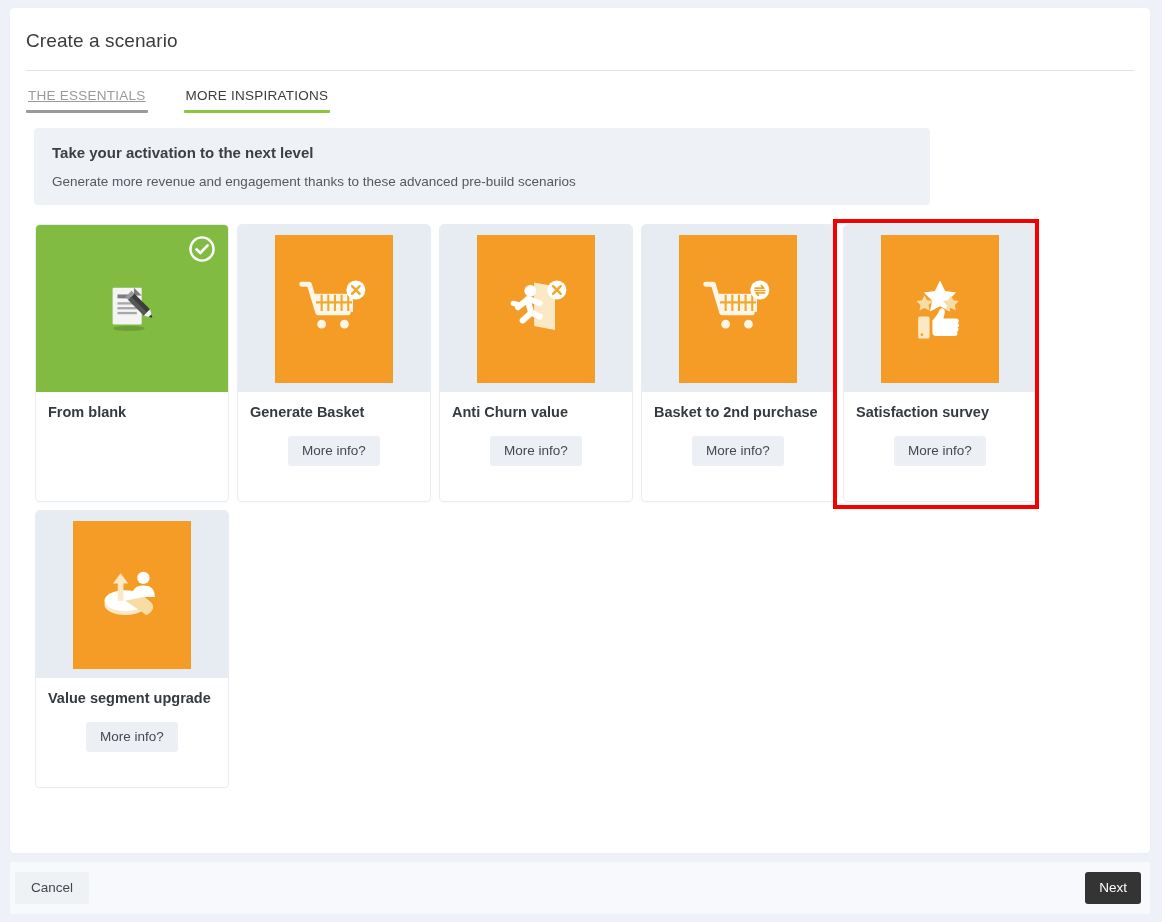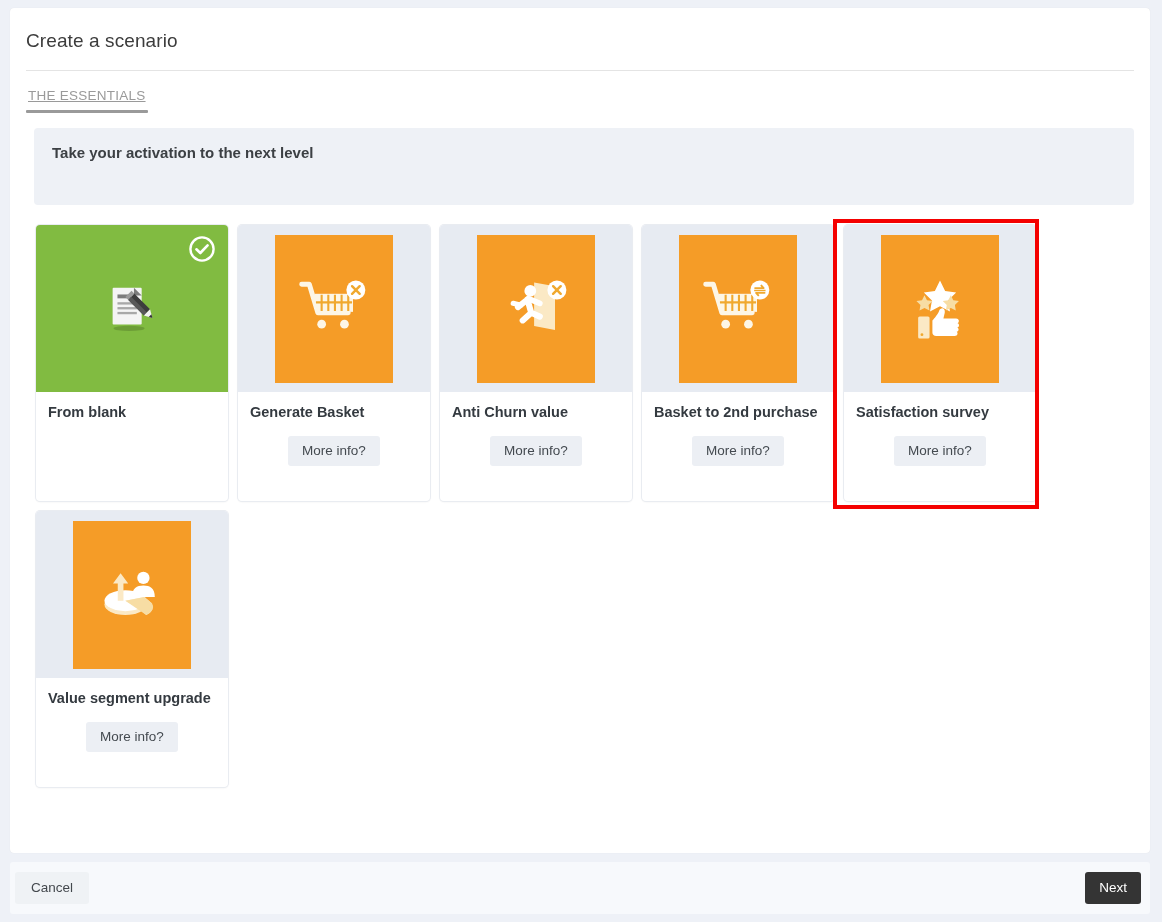--- a/index.html
+++ b/index.html
@@ -69,21 +69,21 @@
   }
   .tab-inactive { color: #9a9a9a; text-decoration: underline; }
   .tab-inactive .tab-underline { background: #9a9a9a; }
   .tab-active { color: #3c3c3c; }
   .tab-active .tab-underline { background: #8cc63e; }
 
   
   .banner {
     position: absolute;
     left: 24px; top: 120px;
-    width: 1100px; height: 77px;
+    width: 896px; height: 77px;
     background: #eef1f6;
     border-radius: 4px;
     padding: 16px 18px;
   }
   .banner-title {
     font-size: 15px;
     font-weight: bold;
     color: #3c4044;
     margin: 0 0 13px 0;
   }
@@ -214,24 +214,29 @@
   <div class="panel">
 
     <div class="page-title">Create a scenario</div>
     <div class="title-rule"></div>
 
     <div class="tabs">
       <button class="tab tab-inactive">
         <span>THE ESSENTIALS</span>
         <span class="tab-underline"></span>
       </button>
+      <button class="tab tab-active">
+        <span>MORE INSPIRATIONS</span>
+        <span class="tab-underline"></span>
+      </button>
     </div>
 
     <div class="banner">
       <p class="banner-title">Take your activation to the next level</p>
+      <p class="banner-sub">Generate more revenue and engagement thanks to these advanced pre-build scenarios</p>
     </div>
 
     <div class="grid">
 
       <div class="card selected">
         <div class="card-media">
           <div class="tile-green" style="display:flex;align-items:center;justify-content:center;">
             <svg width="62" height="62" viewBox="0 0 64 64">
               <rect x="12" y="10" width="30" height="38" rx="1" fill="#f4f4f4"></rect>
               <polygon points="34,10 42,18 34,18" fill="#7c7c7c"></polygon>

